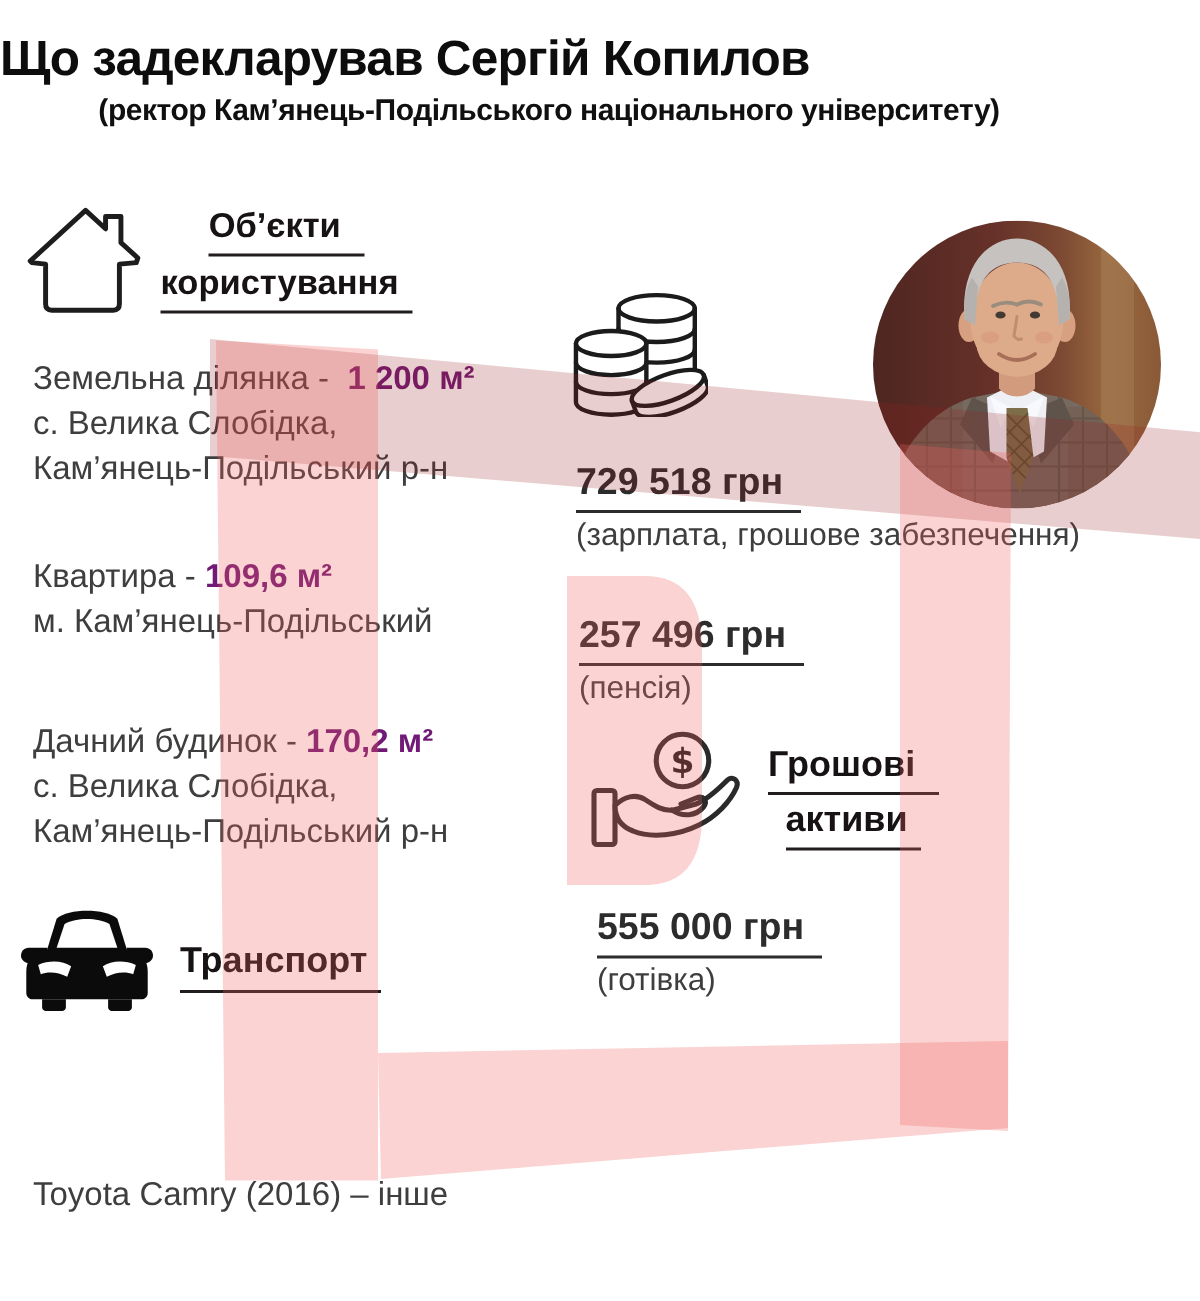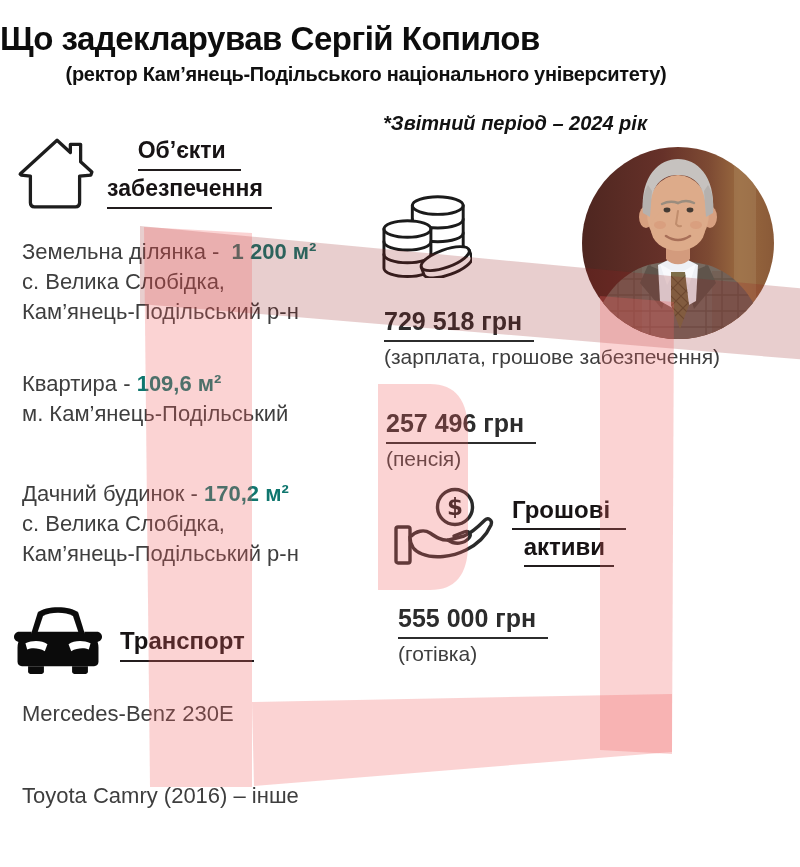--- a/index.html
+++ b/index.html
@@ -17,47 +17,46 @@
   .period-note{left:383px;top:112px;font-size:20px;font-weight:700;font-style:italic;color:#121212;}
   
   .sec-head{font-weight:800;color:#171314;line-height:34px;text-align:center;}
   .sec-head .ul{display:inline-block;border-bottom:2.5px solid #211c1d;padding:0 9px 2px 0;}
   .re-head{left:107px;top:133px;font-size:23px;}
   .tr-head{left:120px;top:624px;font-size:24px;}
   .in-head{left:474px;top:194px;font-size:24px;}
   .as-head{left:512px;top:493px;font-size:24px;line-height:33px;}
   
   .item{font-size:22px;line-height:30px;color:#3e3e3e;}
-  .item b{font-weight:700;color:#0f766e;}
+  .item b{font-weight:700;color:#701a75;}
   .amount{font-size:25px;font-weight:800;color:#2c2c2c;}
   .amount .ul{display:inline-block;border-bottom:2.5px solid #2c2c2c;padding:0 12px 4px 0;}
   .note{font-size:21px;color:#3e3e3e;}
   
   .photo{left:582px;top:147px;width:192px;height:192px;border-radius:50%;overflow:hidden;}
   
   .watermark{left:0;top:0;width:800px;height:867px;pointer-events:none;z-index:30;}
   .icon-svg{display:block;}
 </style>
 </head>
 <body>
 
 <div id="canvas">
 
   <div class="abs title">Що задекларував Сергій Копилов</div>
   <div class="abs subtitle">(ректор Кам’янець-Подільського національного університету)</div>
-  <div class="abs period-note">*Звітний період –  2024 рік</div>
 
   <div class="abs" style="left:14px;top:130px;width:82px;height:84px;">
     <svg class="icon-svg" width="82" height="84" viewBox="0 0 80 80" fill="none" stroke="#1d1d1d" stroke-width="3.2" stroke-linejoin="round" stroke-linecap="round">
       <path d="M6,42 L42,9 L55,21 L55,13 L65,13 L65,30 L76,40 L75,43 L64,44 L64,70 Q64,74 60,74 L20,74 Q16,74 16,70 L16,44 L7,43 Z"></path>
     </svg>
   </div>
   <div class="abs sec-head re-head">
     <span class="ul pre">Об’єкти </span><br>
-    <span class="ul">забезпечення</span>
+    <span class="ul">користування</span>
   </div>
 
   <div class="abs item" style="left:22px;top:237px;">
     <div><span class="pre">Земельна ділянка -  </span><b class="pre">1 200 м²</b></div>
     <div>с. Велика Слобідка,</div>
     <div>Кам’янець-Подільський р-н</div>
   </div>
 
   <div class="abs item" style="left:22px;top:369px;">
     <div><span class="pre">Квартира - </span><b class="pre">109,6 м²</b></div>
@@ -85,21 +84,20 @@
         <path d="M13,47 C22,43 32,44 38,48 L35,56 C28,52 20,52 15,54 Z"></path>
         <path d="M87,47 C78,43 68,44 62,48 L65,56 C72,52 80,52 85,54 Z"></path>
       </g>
     </svg>
   </div>
   <div class="abs sec-head tr-head">
     <span class="ul">Транспорт</span>
   </div>
 
   <div class="abs item" style="left:22px;top:698px;line-height:31px;">
-    <div>Mercedes-Benz 230E</div>
   </div>
   <div class="abs item" style="left:22px;top:780px;line-height:31px;">
     <div>Toyota Camry (2016) – інше</div>
   </div>
 
   <div class="abs" style="left:382px;top:182px;width:90px;height:96px;">
     <svg class="icon-svg" width="90" height="96" viewBox="0 0 92 98" fill="#ffffff" stroke="#1b1b1b" stroke-width="3" stroke-linecap="round" stroke-linejoin="round">
       <path d="M31,24 a26,9 0 1,1 52,0 V80 a26,9 0 0,1 -52,0 Z"></path>
       <path fill="none" d="M31,24 a26,9 0 0,0 52,0 M31,38 a26,9 0 0,0 52,0 M31,52 a26,9 0 0,0 52,0 M31,66 a26,9 0 0,0 52,0"></path>
       <path d="M2,48 a24,8.5 0 1,1 48,0 V88 a24,8.5 0 0,1 -48,0 Z"></path>

